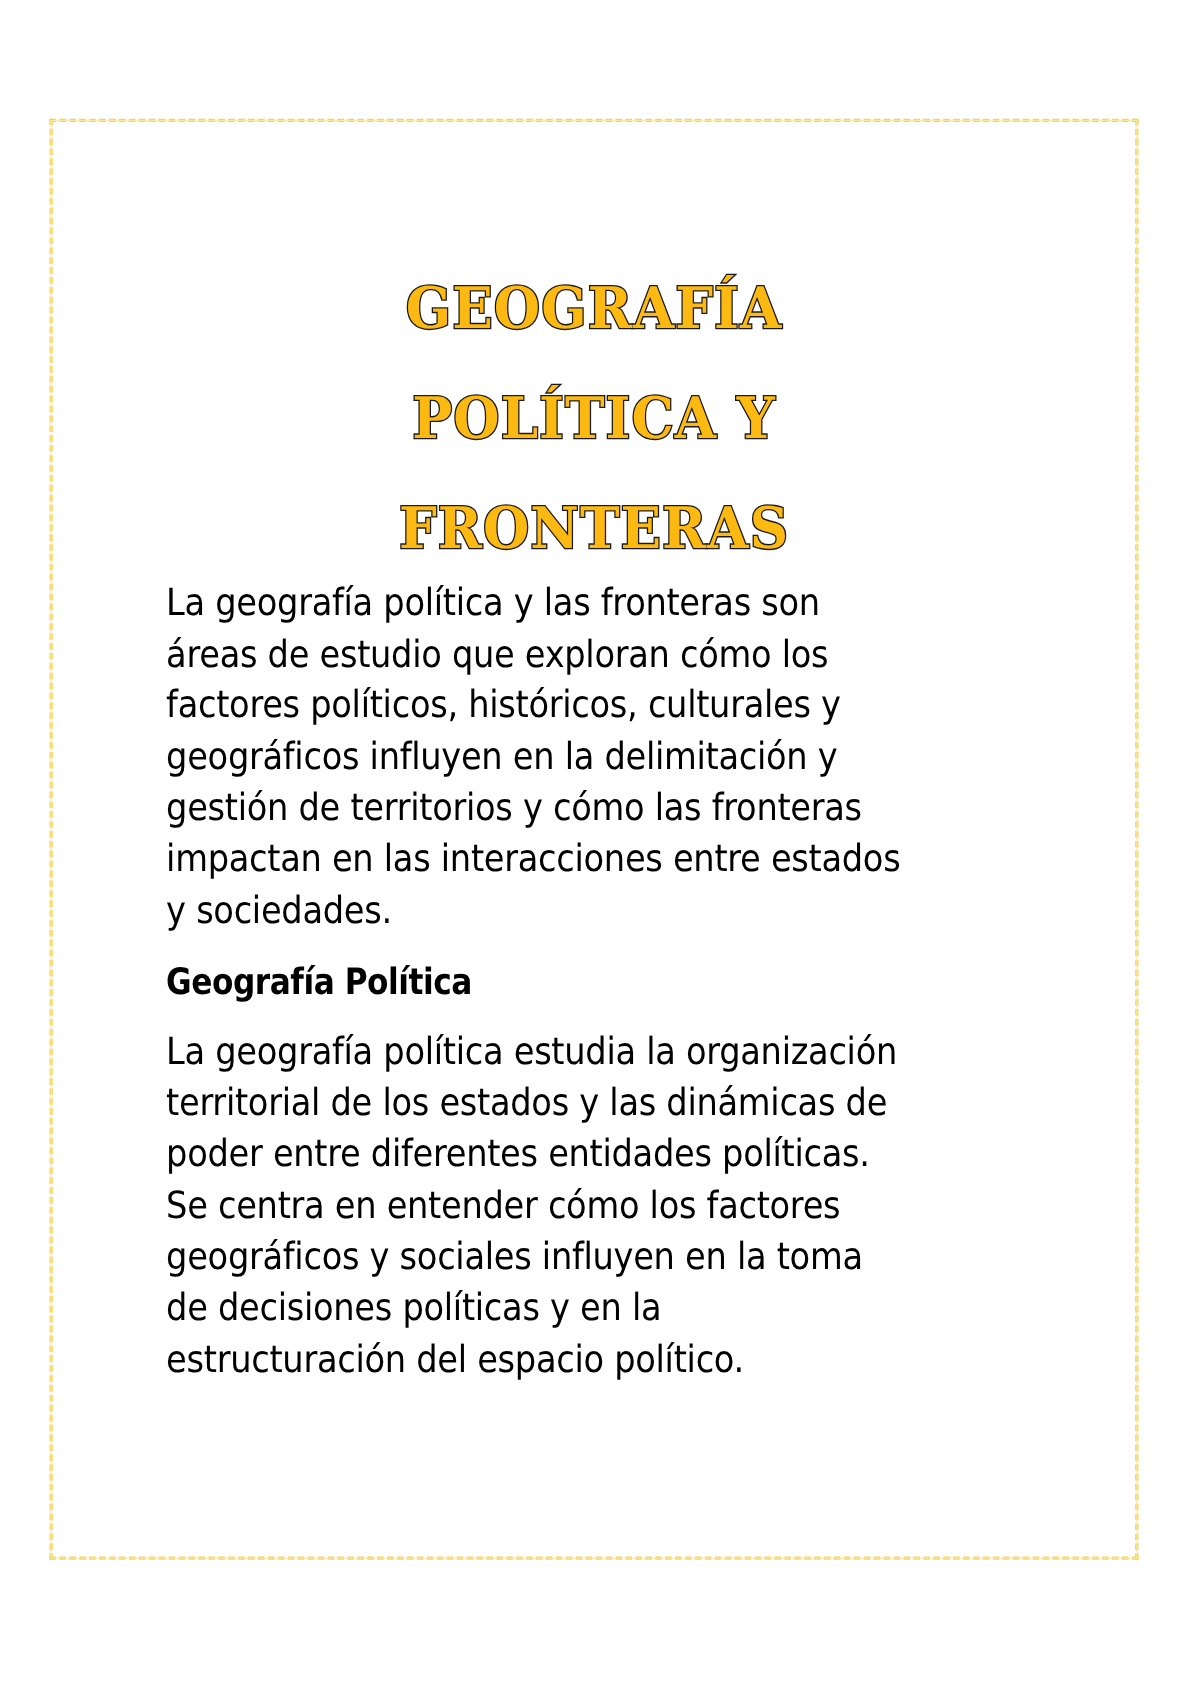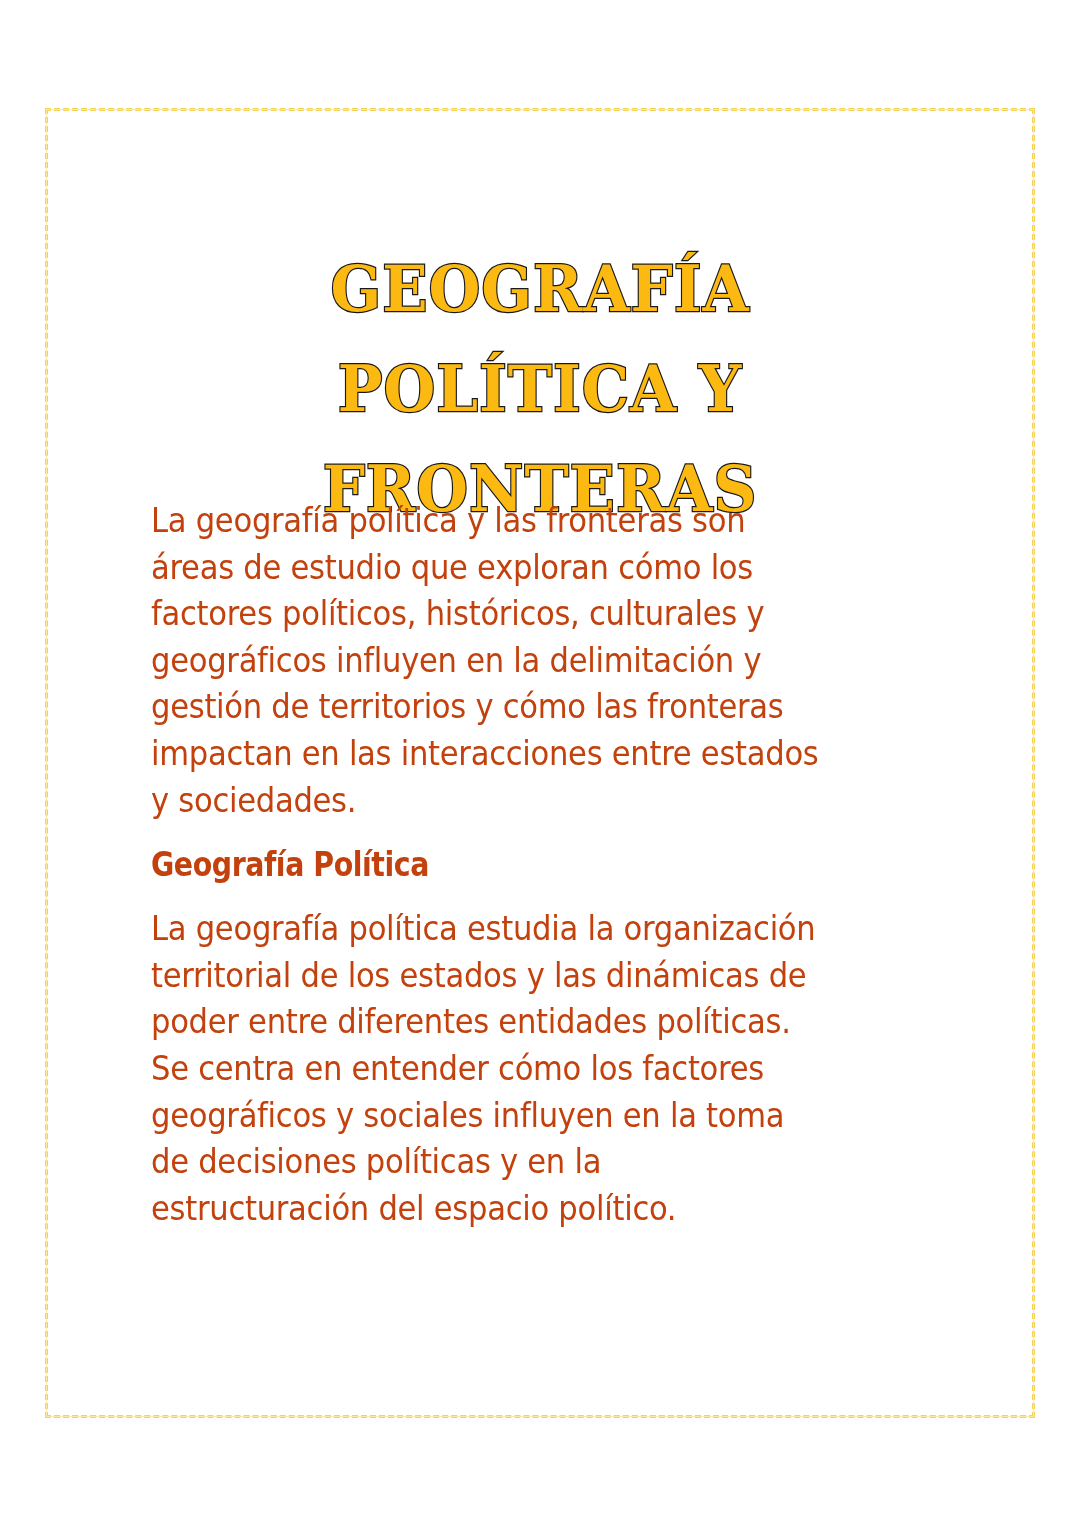--- a/index.html
+++ b/index.html
@@ -25,38 +25,38 @@
       outline-offset: -2px;
     }
     .title {
       position: absolute;
       left: 0;
       top: 196px;
       width: 1080px;
       text-align: center;
       font-family: "DejaVu Serif", serif;
       font-weight: bold;
-      font-size: 64px;
+      font-size: 52px;
       line-height: 100px;
       letter-spacing: 1px;
       color: #fbb912;
       -webkit-text-stroke: 2.5px #1a1a1a;
       paint-order: stroke fill;
     }
     .title .line {
       display: block;
       transform: scaleX(0.93);
     }
     .content {
       position: absolute;
       left: 151px;
-      top: 497px;
+      top: 525px;
       width: 800px;
       font-family: "DejaVu Sans", sans-serif;
-      color: #c2410c;
+      color: #000000;
     }
     .para {
       font-size: 34px;
       line-height: 46.6px;
       margin: 0;
       letter-spacing: -0.3px;
       transform-origin: left top;
       transform: scaleX(0.9);
       width: 880px;
       white-space: pre-line;

